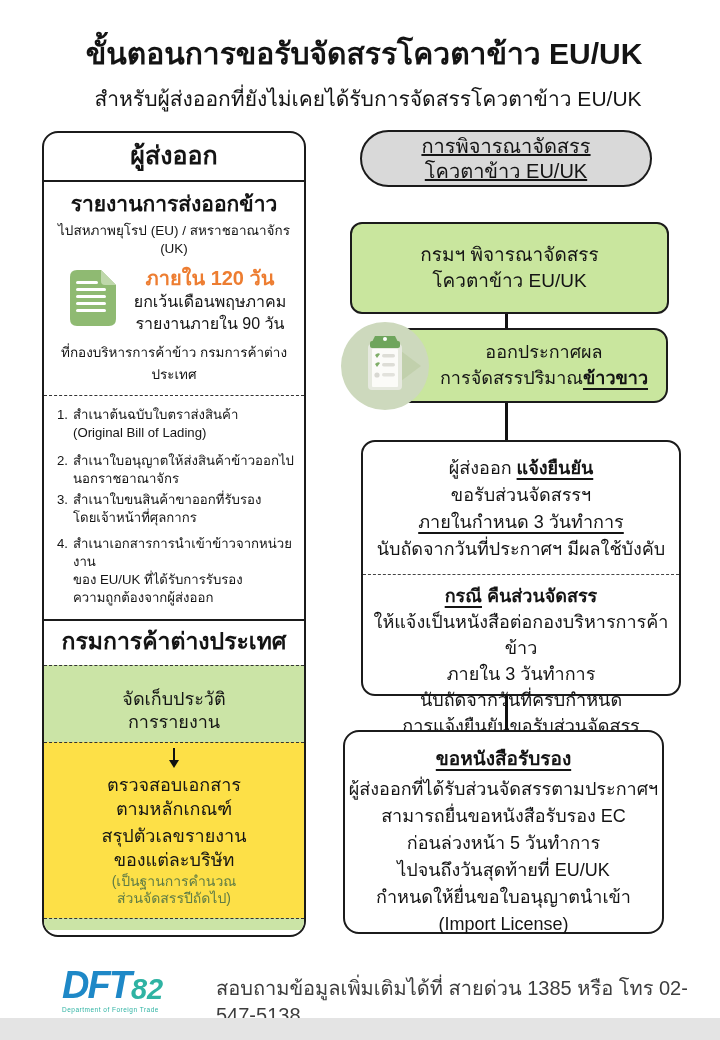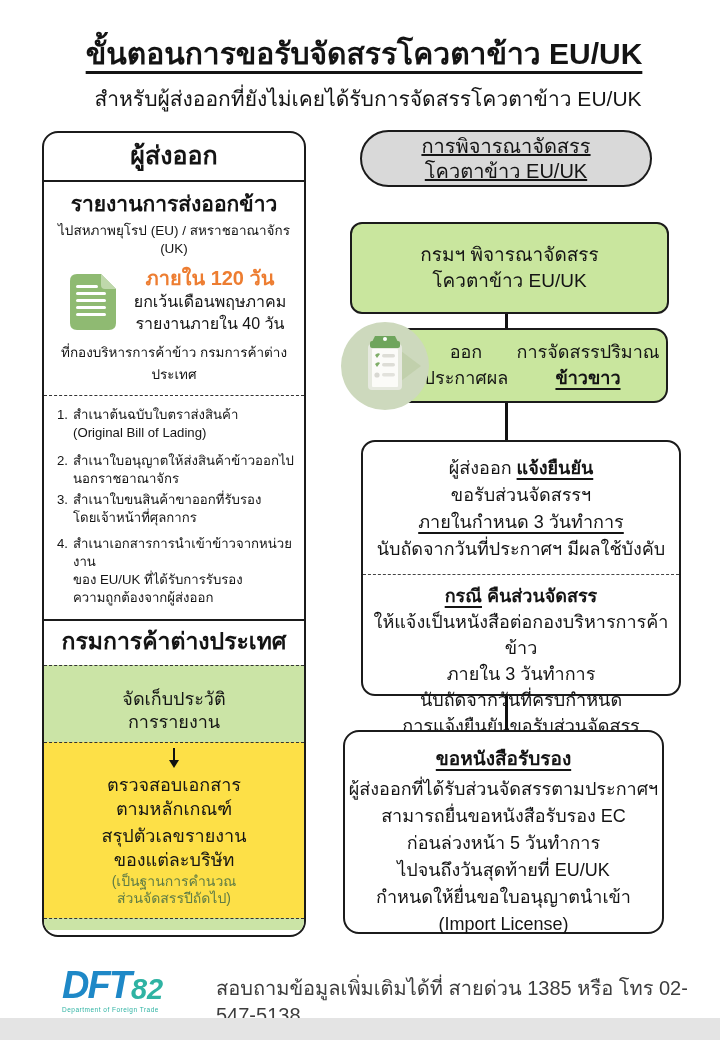--- a/index.html
+++ b/index.html
@@ -7,34 +7,34 @@
   body { font-family:"Liberation Sans","DejaVu Sans",sans-serif; color:#141414; }
   .page { position:relative; width:720px; height:1040px; background:#ffffff; overflow:hidden; }
 
   .pre { white-space:pre-line; }
   .u  { text-decoration:underline; text-underline-offset:4px; text-decoration-thickness:1.5px; }
   .b  { font-weight:700; }
   .bu { font-weight:700; text-decoration:underline; text-underline-offset:4px; text-decoration-thickness:2px; }
 
   
   .main-title { position:absolute; top:30px; left:0; width:720px; text-align:center;
-    font-size:30px; font-weight:700; text-decoration:underline; text-underline-offset:7px;
+    font-size:30px; font-weight:700; text-underline-offset:7px;
     text-decoration-thickness:2.5px;padding-left:8px; }
   .main-subtitle { position:absolute; top:82px; left:8px; width:720px; text-align:center; font-size:21px; }
 
   
   .left-panel { position:absolute; left:42px; top:131px; width:264px; height:806px;
     border:2.5px solid #1b1b1b; border-radius:16px; overflow:hidden; display:flex; flex-direction:column;
     background:#fff; }
   .lp-header { font-size:25px; font-weight:600; text-align:center; padding:2px 0 5px;
     border-bottom:2px solid #1b1b1b; }
   .lp-report { text-align:center; padding:9px 4px 10px; border-bottom:1.5px dashed #333; }
   .lp-report-title { font-size:21px; font-weight:600; line-height:1.25; }
   .lp-report-sub { font-size:13.5px; margin-top:2px; }
-  .lp-report-row { display:flex; justify-content:center; align-items:center; gap:12px; margin:9px 0 7px; }
+  .lp-report-row { display:flex; justify-content:center; align-items:flex-start; gap:12px; margin:9px 0 7px; }
   .doc-icon { width:60px; height:62px; flex:0 0 auto; }
   .lp-deadline { font-size:20px; font-weight:700; color:#ED7D31; line-height:1.3; }
   .lp-exception { font-size:16px; line-height:1.35; }
   .lp-report-note { font-size:13.5px; }
   .lp-docs { padding:10px 8px 12px 13px; border-bottom:2px solid #1b1b1b; flex:0 0 auto; }
   .lp-docs-head { font-size:16.5px; font-weight:600; text-decoration:underline; text-underline-offset:3px;
     margin:0 0 9px 3px; }
   .doc-item { display:flex; gap:5px; font-size:13.2px; line-height:1.35; }
   .doc-item .num { flex:0 0 auto; }
   .doc-item-1 { margin-bottom:10px; }
@@ -55,21 +55,21 @@
 
   
   .pill { position:absolute; left:360px; top:130px; width:292px; height:57px; background:#D9D9D9;
     border:2px solid #1b1b1b; border-radius:29px; display:flex; align-items:center; justify-content:center;
     text-align:center; font-size:20px; line-height:1.25; z-index:2;text-decoration:underline; }
   .connector { position:absolute; left:505px; top:280px; width:3px; height:455px; background:#111; z-index:0; }
   .gbox { background:#C9E69E; border:2px solid #1b1b1b; position:absolute; display:flex;
     align-items:center; justify-content:center; text-align:center; z-index:2; }
   .gbox-1 { left:350px; top:222px; width:319px; height:92px; border-radius:12px; font-size:19px; line-height:1.35; }
   .gbox-2 { left:396px; top:328px; width:272px; height:75px; border-radius:14px; font-size:18px;
-    line-height:1.4; flex-direction:row; padding-left:24px; }
+    line-height:1.4; flex-direction:column; padding-left:24px; }
   .circle-icon { position:absolute; left:341px; top:322px; width:88px; height:88px; z-index:3; }
   .wbox { position:absolute; background:#fff; border:2.5px solid #1b1b1b; z-index:2; }
   .wbox-1 { left:361px; top:440px; width:320px; height:256px; border-radius:14px; }
   .wbox1-top { text-align:center; font-size:18px; line-height:1.5; padding:13px 6px 11px;
     border-bottom:1.5px dashed #444; }
   .wbox1-bottom { text-align:center; font-size:18px; line-height:1.45; padding:8px 4px 0; }
   .wbox-2 { left:343px; top:730px; width:321px; height:204px; border-radius:16px; text-align:center;
     padding-top:11px; }
   .wbox2-title { font-size:19px; }
   .wbox2-body { font-size:18px; line-height:1.5; margin-top:3px; }
@@ -105,21 +105,21 @@
             <rect x="14" y="16" width="22" height="3" rx="1.5"></rect>
             <rect x="14" y="23" width="30" height="3" rx="1.5"></rect>
             <rect x="14" y="30" width="30" height="3" rx="1.5"></rect>
             <rect x="14" y="37" width="30" height="3" rx="1.5"></rect>
             <rect x="14" y="44" width="30" height="3" rx="1.5"></rect>
           </g>
         </svg>
         <div>
           <div class="lp-deadline">ภายใน 120 วัน</div>
           <div class="lp-exception pre">ยกเว้นเดือนพฤษภาคม
-รายงานภายใน 40 วัน</div>
+รายงานภายใน 90 วัน</div>
         </div>
       </div>
       <div class="lp-report-note">ที่กองบริหารการค้าข้าว กรมการค้าต่างประเทศ</div>
     </div>
 
     <div class="lp-docs">
       <div class="doc-item doc-item-1">
         <span class="num">1.</span>
         <span class="pre">สำเนาต้นฉบับใบตราส่งสินค้า
 (Original Bill of Lading)</span>

